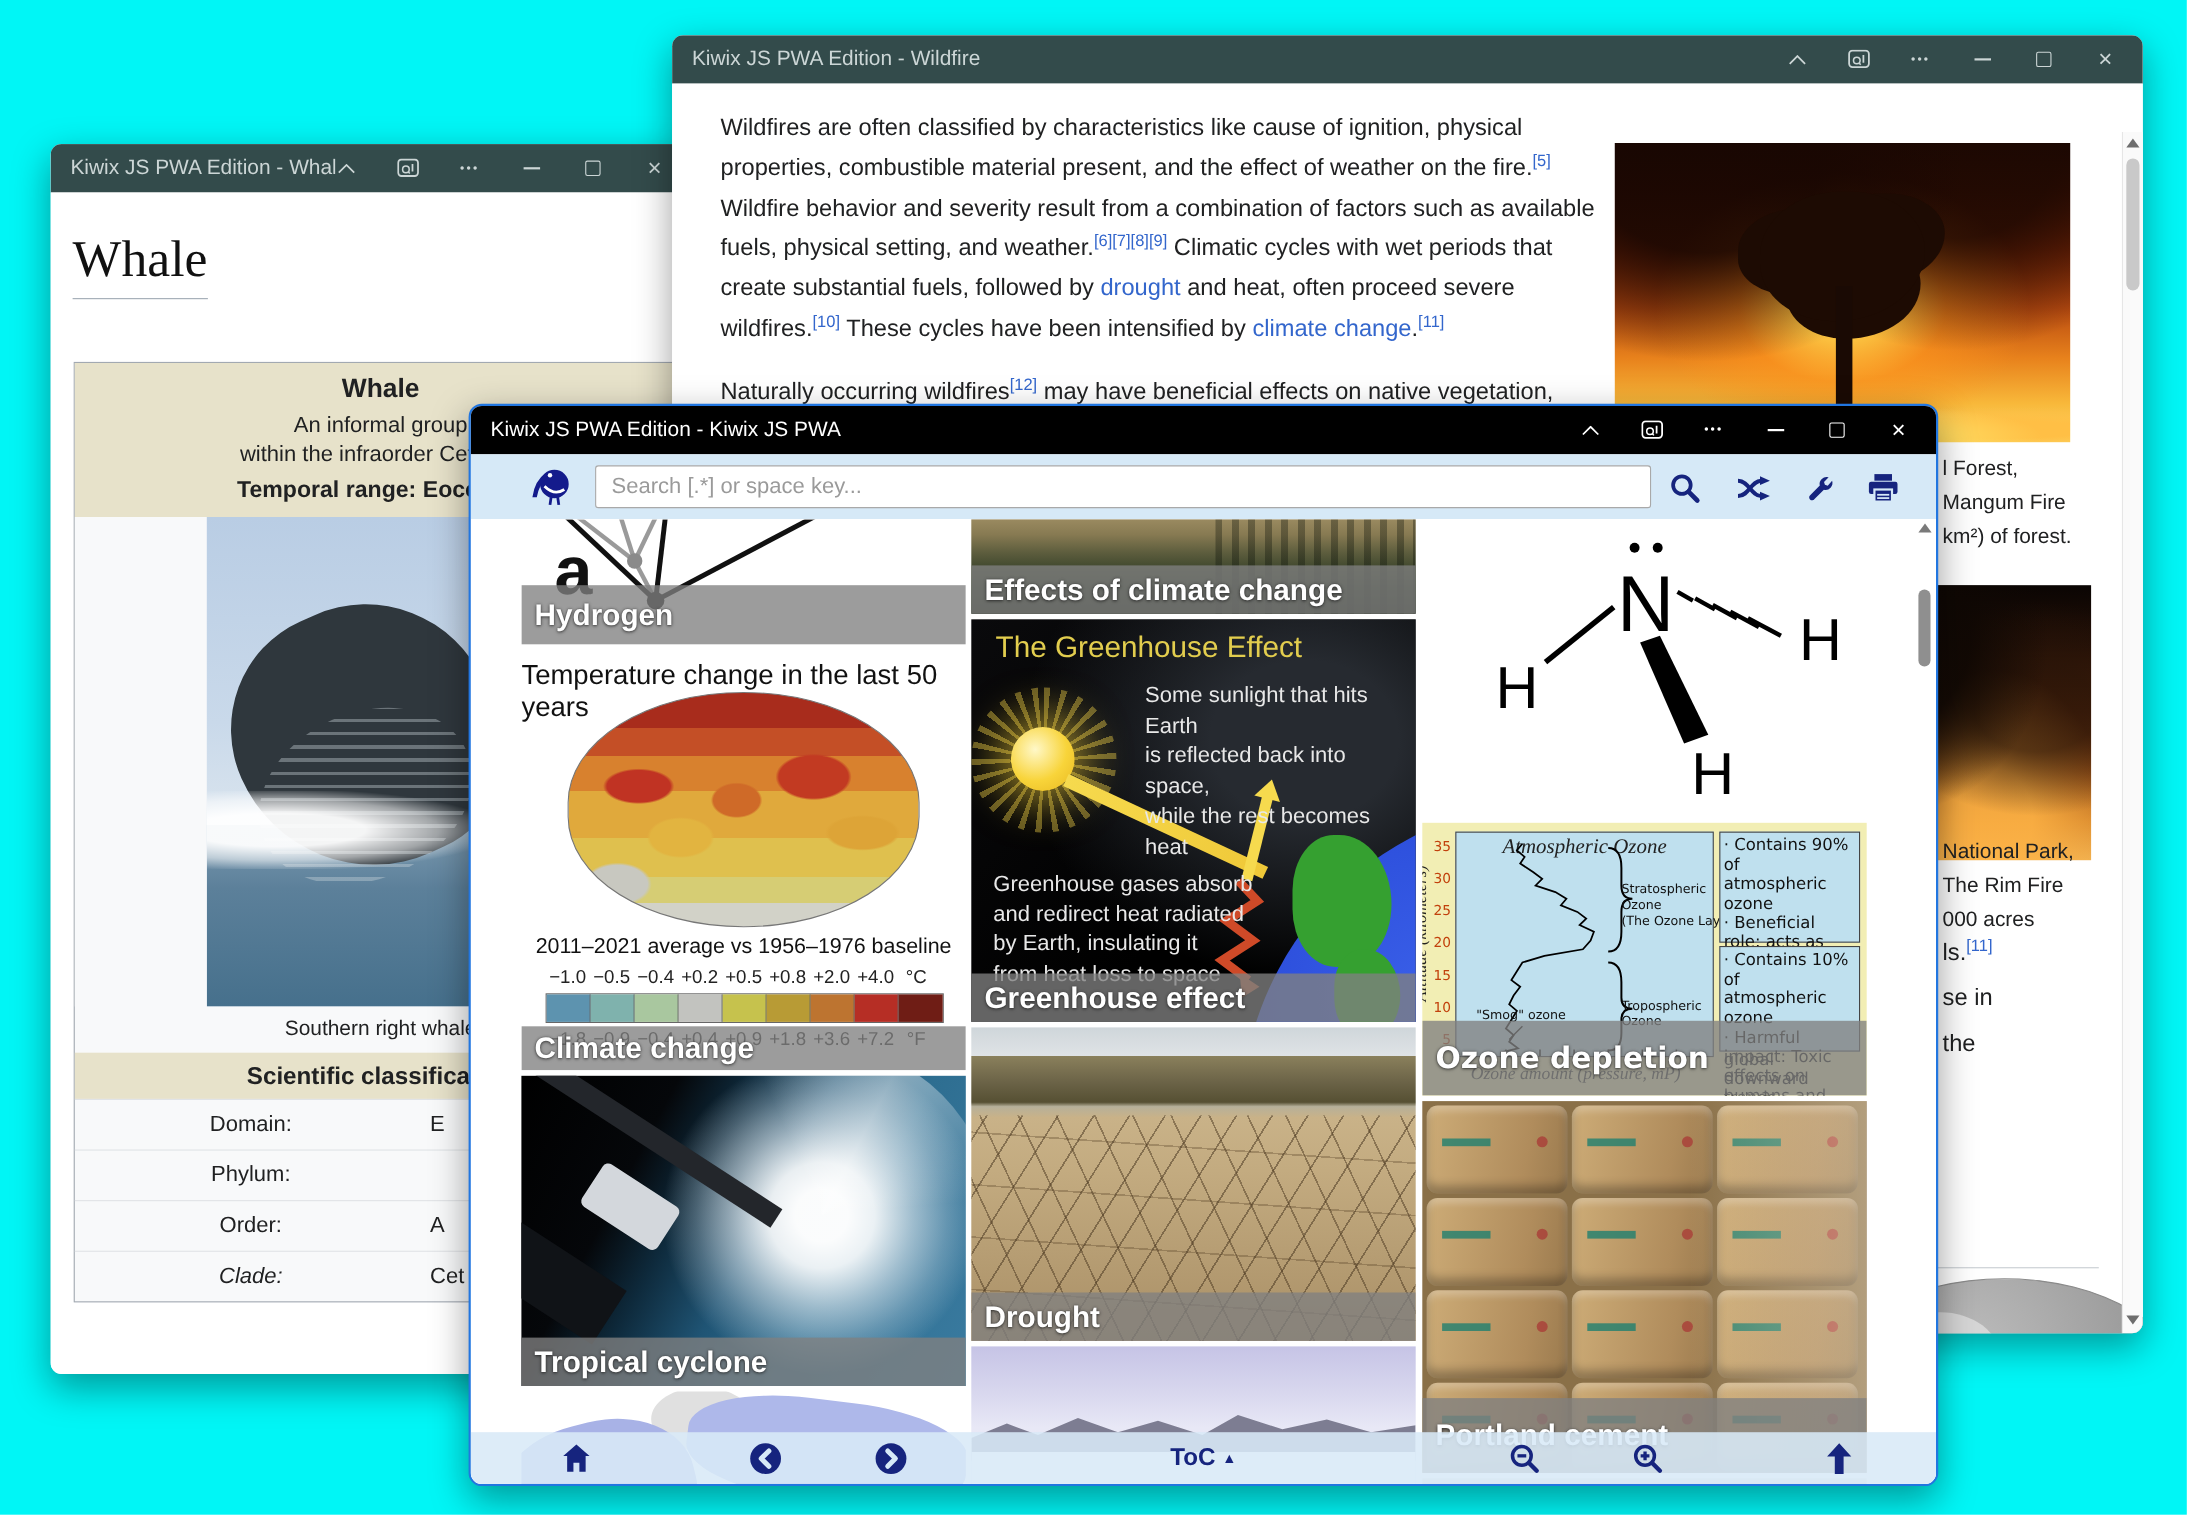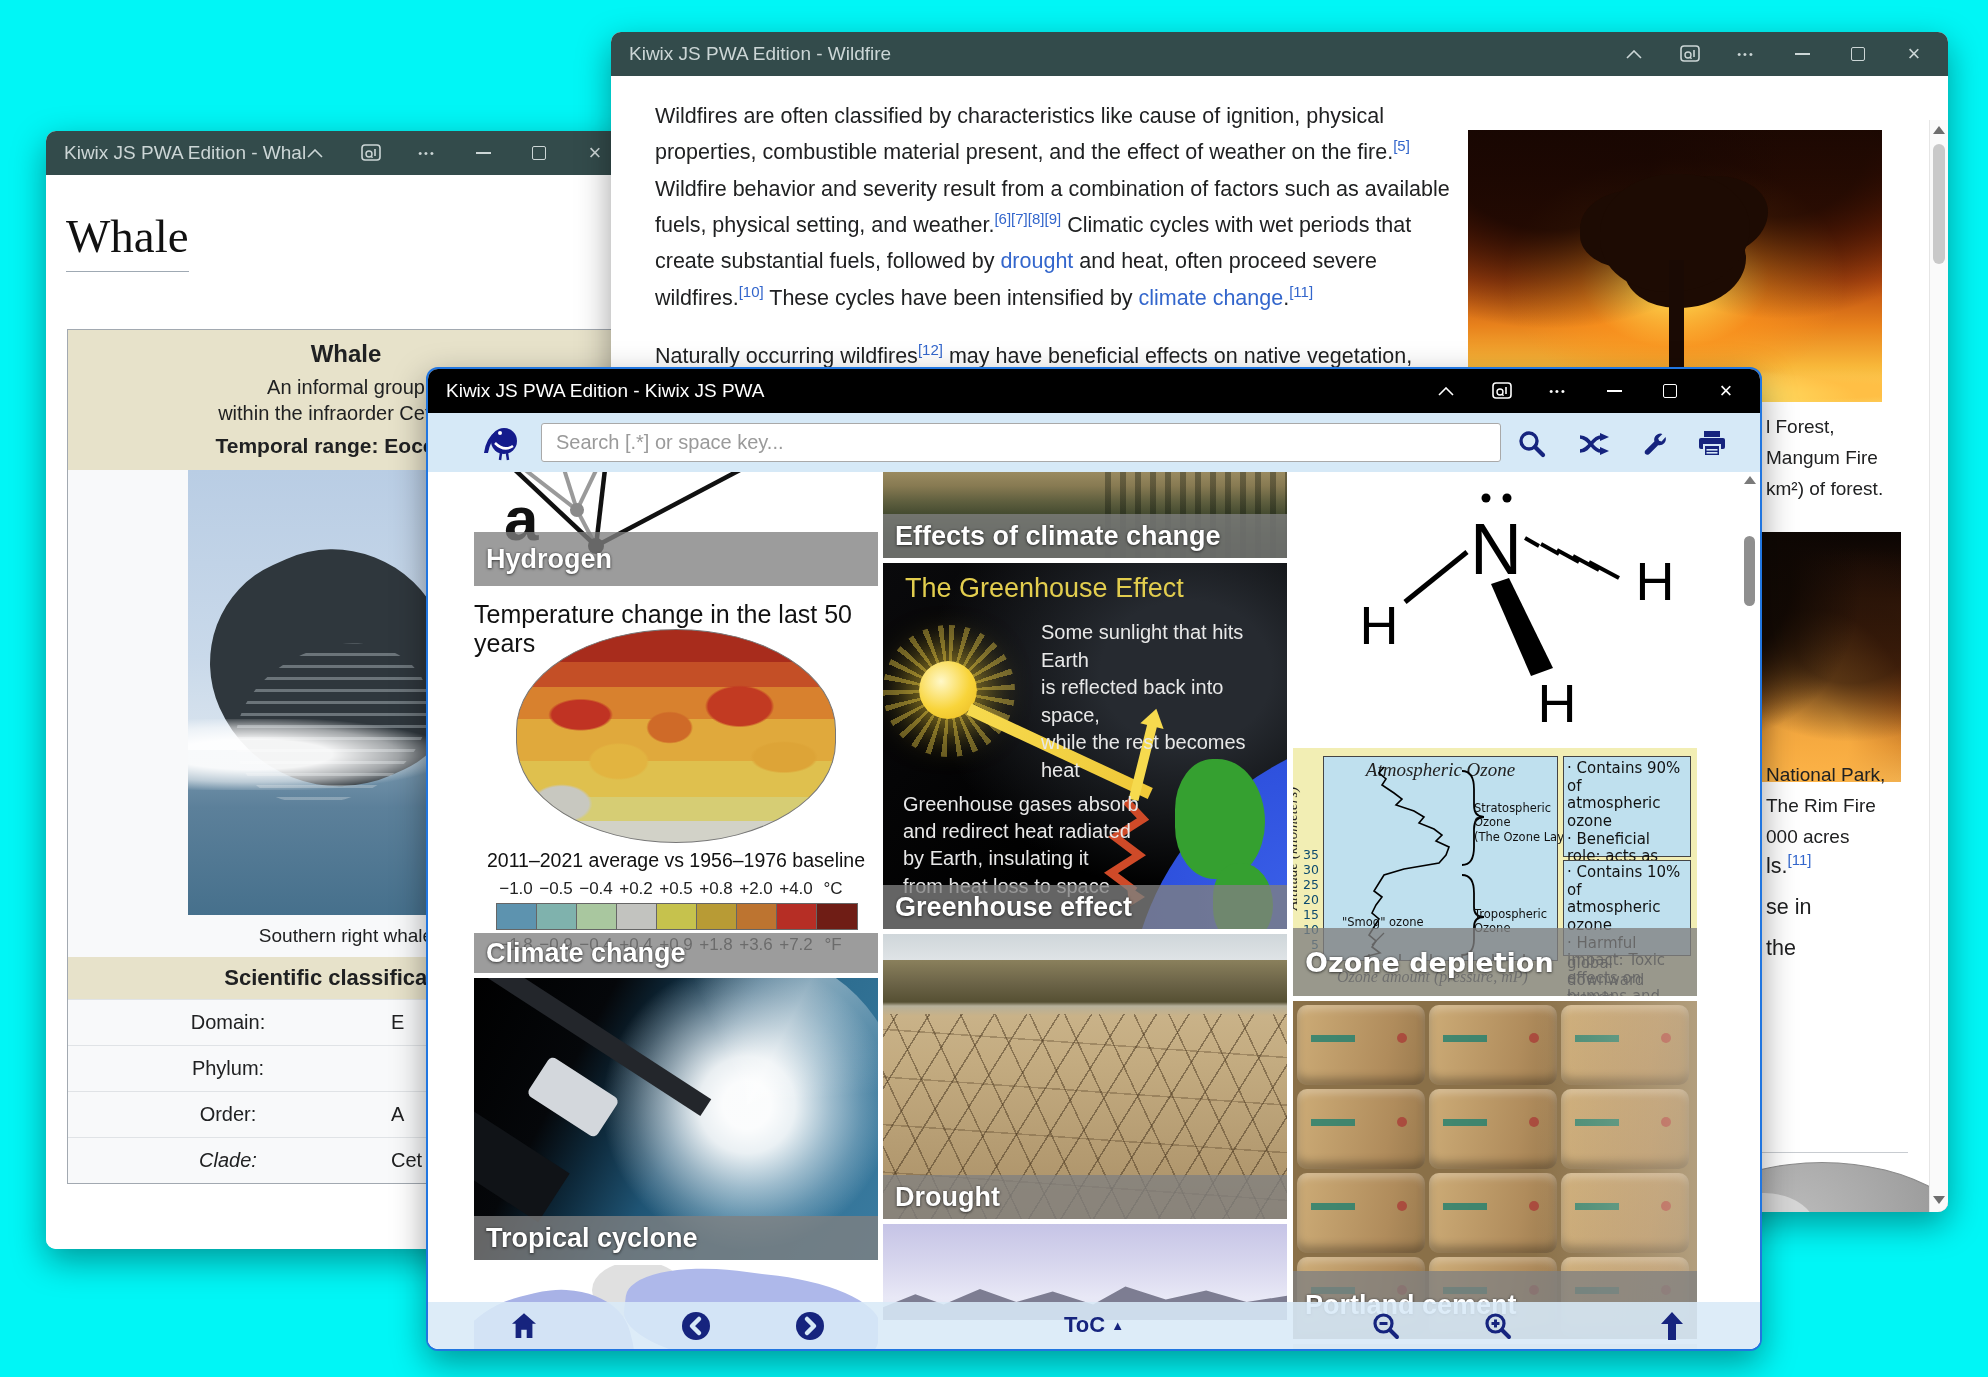--- a/index.html
+++ b/index.html
@@ -138,21 +138,21 @@
   
   .sn{background:linear-gradient(180deg,#c6c4e6 0,#d8d7ee 42px,#e8e8f6 74px,#f6f6fb 100%)}
   .sn-peaks{position:absolute;left:0;right:0;top:52px;height:52px;background:#7d7d92;clip-path:polygon(0 60%,8% 35%,15% 55%,24% 25%,33% 50%,42% 30%,52% 55%,60% 20%,70% 45%,80% 28%,90% 50%,100% 38%,100% 100%,0 100%)}
   .sn-snow{position:absolute;left:0;right:0;top:96px;bottom:0;background:linear-gradient(180deg,#fff,#eceef4)}
 
   
   .oz{background:#f2eeb4;font-family:"DejaVu Sans",sans-serif}
   .oz-plot{position:absolute;left:30px;top:8px;width:235px;height:205px;background:#bfe0ee;border:1px solid #444}
   .oz-title{position:absolute;left:0;right:0;top:2px;text-align:center;font-size:19px;font-style:italic;font-family:"Liberation Serif",serif;color:#222}
   .oz-ylabel{position:absolute;left:-62px;top:92px;font-size:15px;font-style:italic;font-family:"Liberation Serif",serif;color:#222;transform:rotate(-90deg);white-space:nowrap}
-  .oz-yticks{position:absolute;left:6px;top:14px;height:190px;width:20px;display:flex;flex-direction:column;justify-content:flex-end;font-size:12.5px;text-align:right;color:#0c4a6e}
+  .oz-yticks{position:absolute;left:6px;top:14px;height:190px;width:20px;display:flex;flex-direction:column;justify-content:space-between;font-size:12.5px;text-align:right;color:#c2410c}
   .oz-strat{position:absolute;left:150px;top:44px;width:112px;font-size:11.5px;line-height:1.25;color:#111;white-space:pre-line}
   .oz-trop{position:absolute;left:150px;top:150px;width:112px;font-size:11.5px;color:#111}
   .oz-smog{position:absolute;left:18px;top:158px;font-size:11.5px;color:#111}
   .oz-box{position:absolute;left:270px;width:128px;background:#bfe0ee;border:1px solid #444;font-size:15px;line-height:1.18;padding:3px 3px;color:#111;white-space:pre-line}
   .oz-xlabel{position:absolute;left:44px;top:220px;font-size:16px;font-style:italic;font-family:"Liberation Serif",serif;color:#333}
 
   
   .cm{background:#8a7048}
   .bags{display:flex;flex-wrap:wrap;padding:2px}
   .bag{width:128px;height:80px;border-radius:10px;margin:2px;background:linear-gradient(100deg,#cdac77,#b08c5c 70%,#9a7a4e);box-shadow:inset 0 -7px 9px rgba(0,0,0,.28),inset 0 5px 7px rgba(255,255,255,.25);position:relative}

